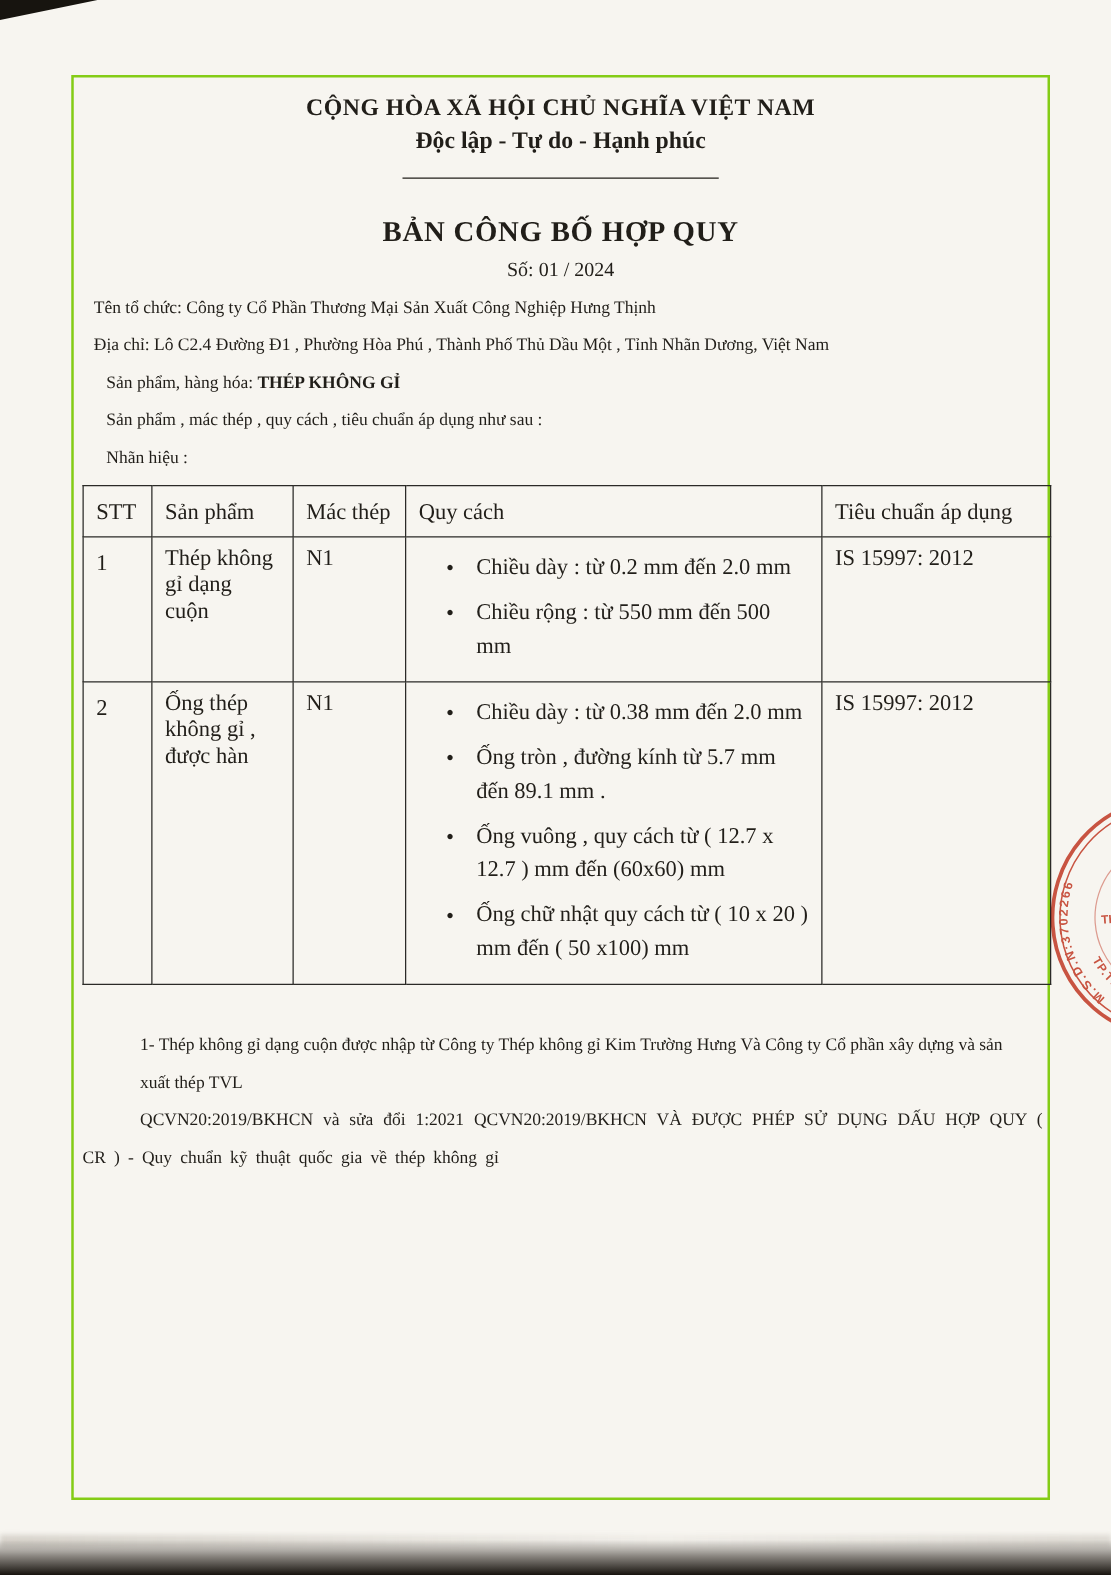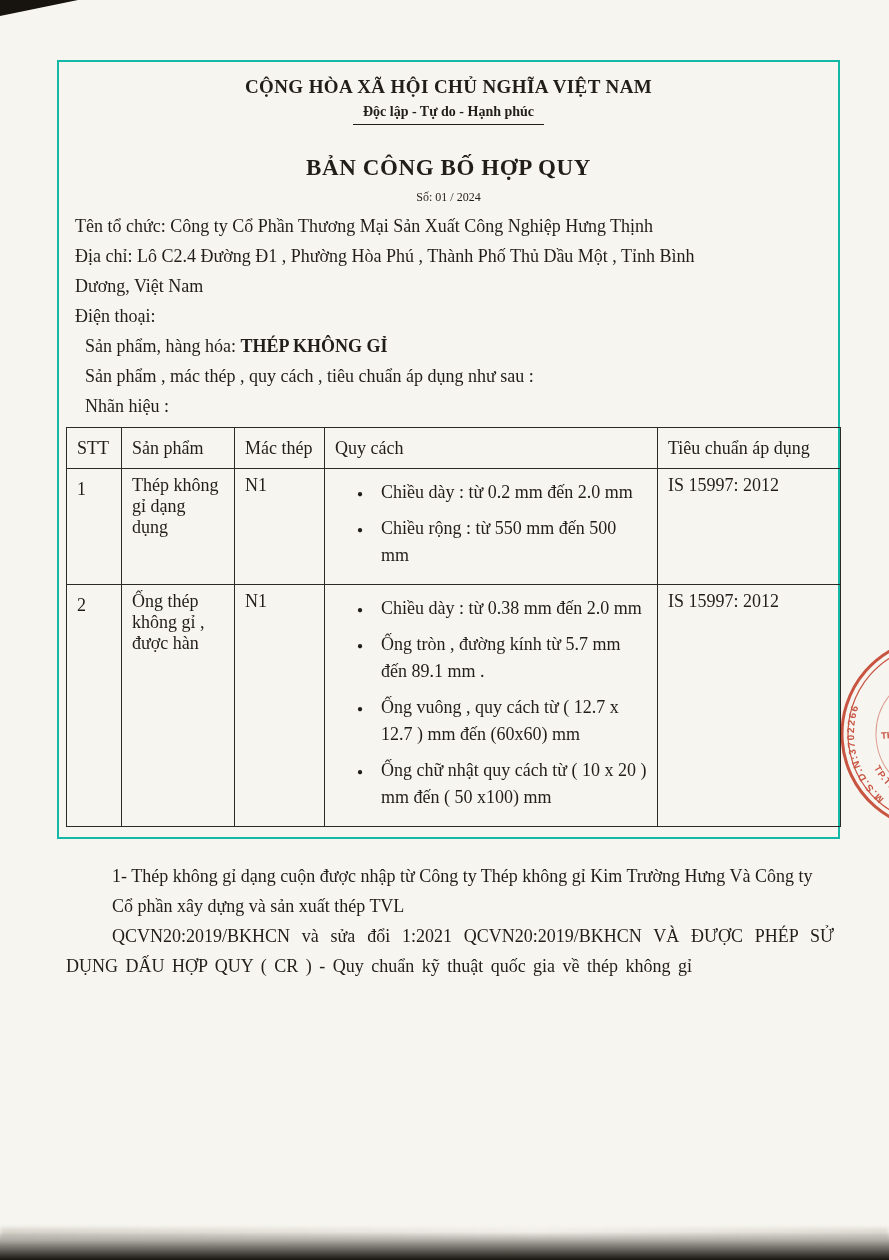--- a/index.html
+++ b/index.html
@@ -20,39 +20,39 @@
     position:absolute;left:0;bottom:0;width:100%;height:28px;
     background:linear-gradient(to bottom,rgba(70,62,52,0) 0%,rgba(52,46,40,.55) 45%,#17130e 100%);
   }
   .artifact-bottom-smudge{
     position:absolute;left:0;bottom:22px;width:100%;height:10px;
     background:linear-gradient(to right,rgba(120,110,95,.25),rgba(120,110,95,.05) 60%,rgba(120,110,95,.2));
     filter:blur(2px);
   }
   
   .frame{
-    position:absolute;left:57px;top:60px;width:783px;height:779px;
-    border:2px solid #14b8a6;box-sizing:border-box;
+    position:absolute;left:57px;top:60px;width:783px;height:1140px;
+    border:2px solid #84cc16;box-sizing:border-box;
     padding:10px 16px 0 16px;
   }
   .nat-line1{
     text-align:center;font-weight:bold;font-size:19px;letter-spacing:.4px;
     margin-top:4px;
   }
   .nat-line2{text-align:center;margin-top:4px;}
   .motto{
-    display:inline-block;font-weight:bold;font-size:14px;
-    border-bottom:1.8px solid #221f1a;padding:0 10px 4px 10px;
+    display:inline-block;font-weight:bold;font-size:19px;
+    border-bottom:1.8px solid #221f1a;padding:0 10px 18px 10px;
   }
   .doc-title{
     text-align:center;font-weight:bold;font-size:23px;letter-spacing:.6px;
     margin:30px 0 0 0;
   }
-  .doc-number{text-align:center;font-size:12px;margin-top:9px;}
-  .para{font-size:18px;line-height:30px;margin:0;}
+  .doc-number{text-align:center;font-size:16px;margin-top:9px;}
+  .para{font-size:14px;line-height:30px;margin:0;}
   .block{margin-top:6px;}
   .indent{padding-left:10px;}
   .address{max-width:672px;}
   
   table.spec{
     border-collapse:collapse;table-layout:fixed;
     width:774px;margin-left:-9px;margin-top:6px;
     font-size:18px;
   }
   table.spec th,table.spec td{
@@ -100,22 +100,21 @@
     <div class="nat-line1">CỘNG HÒA XÃ HỘI CHỦ NGHĨA VIỆT NAM</div>
     <div class="nat-line2">
       <span class="motto">Độc lập - Tự do - Hạnh phúc</span>
     </div>
 
     <div class="doc-title">BẢN CÔNG BỐ HỢP QUY</div>
     <div class="doc-number">Số: 01 / 2024</div>
 
     <div class="block">
       <p class="para">Tên tổ chức: Công ty Cổ Phần Thương Mại Sản Xuất Công Nghiệp Hưng Thịnh</p>
-      <p class="para address">Địa chỉ: Lô C2.4 Đường Đ1 , Phường Hòa Phú , Thành Phố Thủ Dầu Một , Tỉnh Bình Dương, Việt Nam</p>
-      <p class="para">Điện thoại:</p>
+      <p class="para address">Địa chỉ: Lô C2.4 Đường Đ1 , Phường Hòa Phú , Thành Phố Thủ Dầu Một , Tỉnh Nhãn Dương, Việt Nam</p>
       <p class="para indent"><span>Sản phẩm, hàng hóa: </span><strong>THÉP KHÔNG GỈ</strong></p>
       <p class="para indent">Sản phẩm , mác thép , quy cách , tiêu chuẩn áp dụng như sau :</p>
       <p class="para indent">Nhãn hiệu :</p>
     </div>
 
     <table class="spec">
       <colgroup>
         <col class="c-stt">
           <col class="c-sp">
           <col class="c-mt">
@@ -125,21 +124,21 @@
       <tbody>
           <tr>
         <th class="th-stt">STT</th>
         <th>Sản phẩm</th>
         <th>Mác thép</th>
         <th>Quy cách</th>
         <th>Tiêu chuẩn áp dụng</th>
       </tr>
       <tr>
         <td class="td-stt td-mtp" style="padding-top:10px">1</td>
-        <td class="td-sp">Thép không gỉ dạng dụng</td>
+        <td class="td-sp">Thép không gỉ dạng cuộn</td>
         <td class="td-mt">N1</td>
         <td>
           <ul class="qc">
             <li>Chiều dày : từ 0.2 mm đến 2.0 mm</li>
             <li>Chiều rộng : từ 550 mm đến 500 mm</li>
           </ul>
         </td>
         <td class="td-tc">IS 15997: 2012</td>
       </tr>
       <tr>

